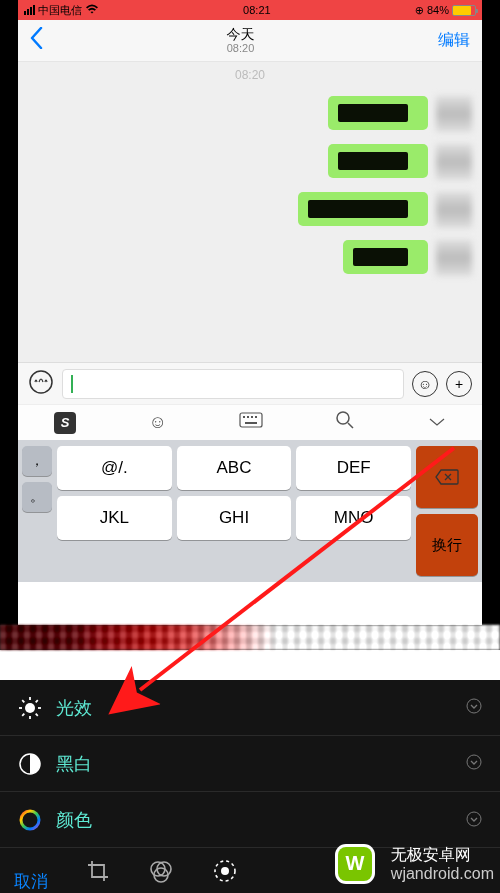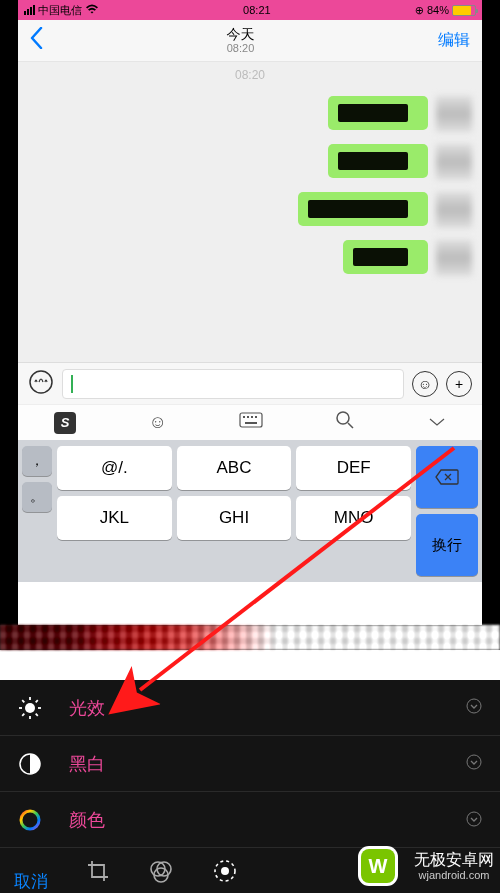--- a/index.html
+++ b/index.html
@@ -30,21 +30,21 @@
       background: #fff;
       z-index: 2;
     }
     .status-bar {
       height: 20px;
       display: flex;
       align-items: center;
       justify-content: space-between;
       padding: 0 6px;
       font-size: 11px;
-      background: #ec4899;
+      background: #ef4444;
     }
     .status-left, .status-right { display: flex; align-items: center; gap: 3px; }
     .signal-dots { display: flex; gap: 1px; align-items: flex-end; }
     .sbar { width: 2px; background: #000; }
     .battery {
       width: 24px;
       height: 11px;
       border: 1px solid #888;
       border-radius: 2px;
       position: relative;
@@ -168,21 +168,21 @@
       background: #fff;
       border-radius: 5px;
       box-shadow: 0 1px 0 rgba(0,0,0,0.3);
       display: flex;
       align-items: center;
       justify-content: center;
       font-size: 17px;
       height: 44px;
     }
     .key-side { flex: 0 0 30px; background: #b7bcc4; font-size: 14px; }
-    .key-func { flex: 0 0 62px; background: #3b82f6; font-size: 15px; }
+    .key-func { flex: 0 0 62px; background: #c2410c; font-size: 15px; }
     .kb-grid { display:flex; gap:5px; }
     .kb-left { display:flex; flex-direction:column; gap:6px; flex:0 0 30px;}
     .kb-middle { display:flex; flex-direction:column; gap:6px; flex:1;}
     .kb-right { display:flex; flex-direction:column; gap:6px; flex:0 0 62px;}
     .kb-mid-row { display:flex; gap:5px; }
     .kb-mid-row .key { flex:1; }
 
     
     .edit-panel {
       position: absolute;
@@ -204,23 +204,23 @@
       background-image: repeating-linear-gradient(90deg, rgba(255,255,255,0.15) 0 6px, rgba(0,0,0,0.15) 6px 12px),
                         repeating-linear-gradient(0deg, rgba(255,255,255,0.1) 0 6px, rgba(0,0,0,0.1) 6px 12px);
     }
     .white-gap { height: 30px; background:#fff; }
     .edit-options { padding: 0; }
     .edit-row {
       display: flex;
       align-items: center;
       height: 56px;
       padding: 0 18px;
-      color: #ec4899;
+      color: #5eead4;
       border-bottom: 1px solid #2a2a2a;
-      gap: 27px;
+      gap: 14px;
     }
     .edit-row:last-child { border-bottom: none; }
     .edit-label { font-size: 18px; font-weight: 300; flex: 1; }
     .chevron-down { color: #999; font-size: 14px; }
     .edit-icon { width: 24px; height: 24px; display:flex;align-items:center;justify-content:center; }
     .bottom-bar {
       position: absolute;
       bottom: 0;
       left: 0; right: 0;
       height: 46px;
@@ -259,21 +259,21 @@
       background: #7ac500;
       border-radius: 8px;
       display: flex; align-items:center; justify-content:center;
       color: #fff;
       font-weight: 900;
       font-size: 20px;
       box-shadow: 0 0 0 3px #fff;
     }
     .wm-text { color:#fff; line-height:1.2;margin-left:13px; }
     .wm-text .t1 { font-size: 16px; font-weight:500;}
-    .wm-text .t2 { font-size: 11px; color:#ccc;text-align:center;}
+    .wm-text .t2 { font-size: 16px; color:#ccc;text-align:center;}
   </style>
 </head>
 <body>
 
 <div class="black-side-l"></div>
 <div class="black-side-r"></div>
 
 <div class="phone-content">
 
   <div class="status-bar">

